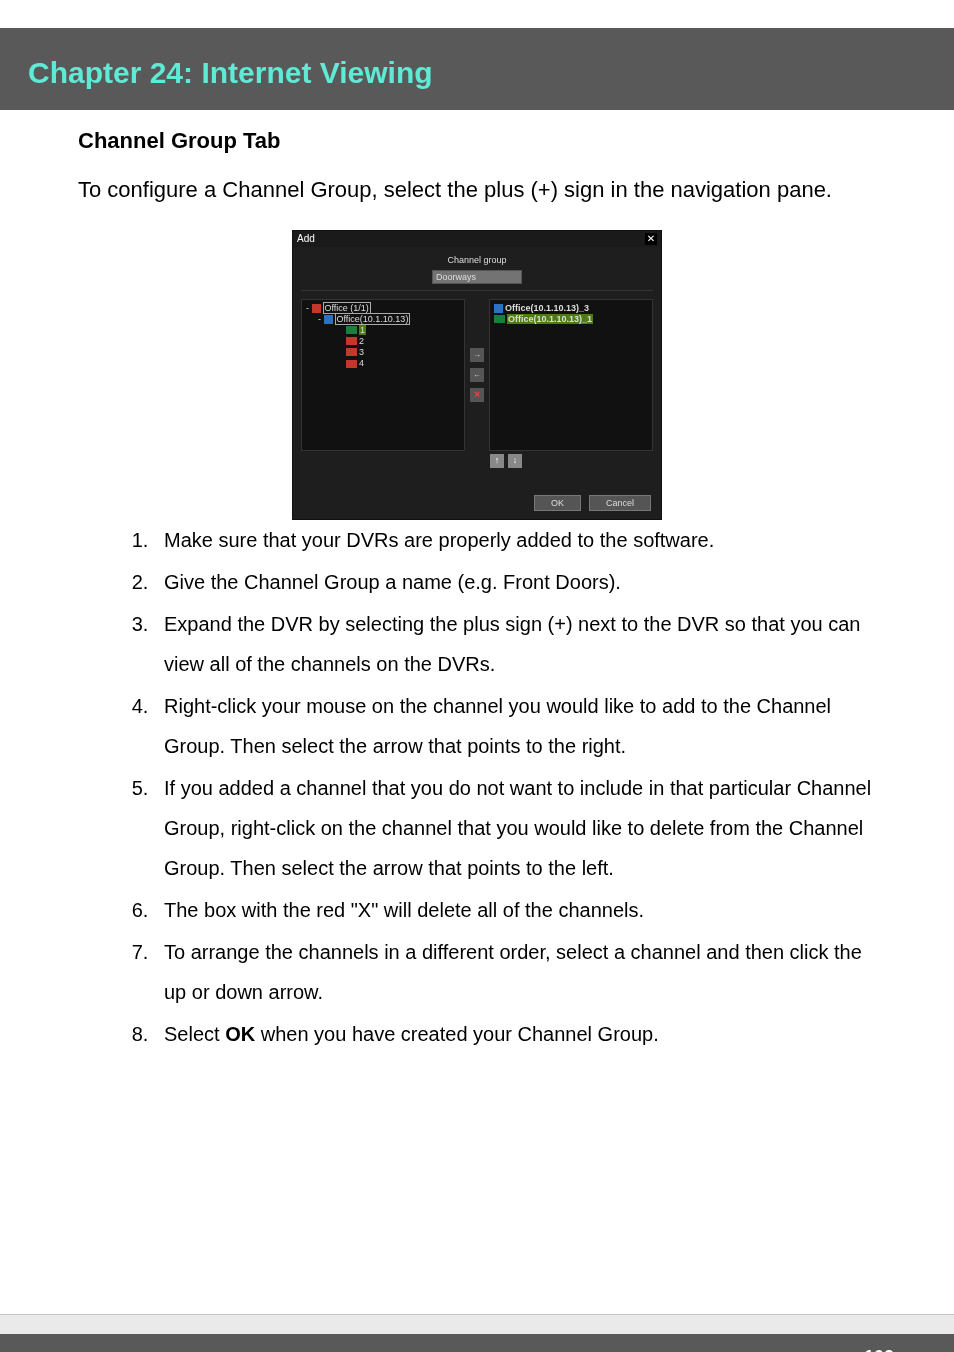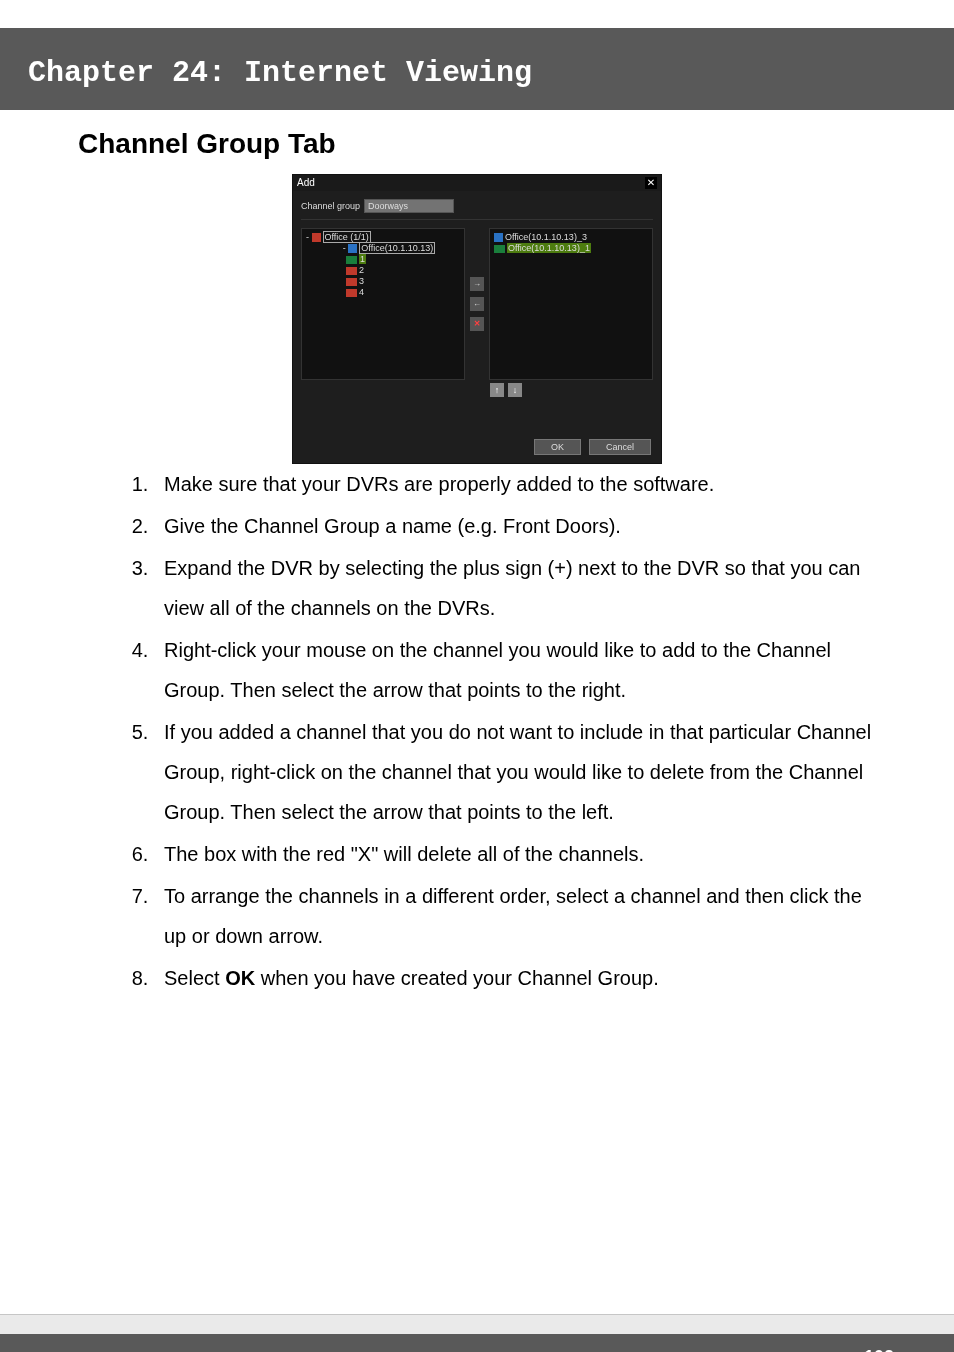--- a/index.html
+++ b/index.html
@@ -1,63 +1,62 @@
 <!DOCTYPE html>
 <html><head>
 <meta charset="utf-8">
 <style>
   * { box-sizing: border-box; margin: 0; padding: 0; }
   html, body { width: 954px; height: 1352px; font-family: Arial, Helvetica, sans-serif; background: #fff; color: #000; }
   .page { width: 954px; height: 1352px; position: relative; }
   .header-band {
     background: #595959;
-    color: #ffffff;
+    color: #5eead4;
     padding: 28px 0 20px 28px;
     margin: 28px 0 18px 0;
-    font-family: Liberation Mono, monospace;
   }
   .header-band h1 { font-size: 30px; font-weight: bold; }
   .content { padding: 0 78px 0 78px; }
-  .section-title { font-size: 28px; font-weight: bold; margin-bottom: 14px; }
+  .section-title { font-size: 22px; font-weight: bold; margin-bottom: 14px; }
   .intro { font-size: 22px; line-height: 2.0; margin-bottom: 18px; }
   .screenshot-wrap { display: flex; justify-content: center; }
   .add-dialog {
     width: 370px; height: 290px;
     background: #1e1e1e; color: #ddd;
     font-size: 9px; line-height: 1.2;
     position: relative;
     border: 1px solid #111;
   }
   .dlg-titlebar {
     display: flex; justify-content: space-between; align-items: center;
     padding: 2px 4px; background: #1a1a1a; color: #fff; font-size: 10px;
   }
   .dlg-close { width: 12px; height: 12px; background: #000; color:#fff; text-align:center; line-height:12px; font-size:10px; }
   .dlg-body { padding: 8px; }
-  .cg-row { display:flex; align-items:center; gap:4px; margin-bottom:8px; border-bottom:1px solid #333; padding-bottom:6px; }
+  .cg-row { display:flex; align-items:center; gap:4px; margin-bottom:8px; border-bottom:1px solid #333; padding-bottom:6px;flex-direction:column; }
   .cg-input { background:#737373; color:#ddd; border:1px solid #555; font-size:9px; padding:1px 3px; width: 90px; }
   .panels { display:flex; gap:4px; }
   .panel-left, .panel-right { background:#111; border:1px solid #333; height: 152px; position:relative; }
   .panel-left { flex: 1; }
   .panel-mid { width: 16px; display:flex; flex-direction:column; justify-content:center; gap:6px; align-items:center; }
   .panel-right { flex: 1; }
   .mid-btn { width:14px; height:14px; background:#555; display:flex; align-items:center; justify-content:center; color:#ddd; font-size:8px; }
   .mid-btn.redx { color:#ff4040; font-weight:bold; }
   .tree { padding: 3px 4px; color:#ddd; }
   .tree-node { white-space: nowrap; }
-  .indent1 { padding-left: 12px; text-align: center; }
+  .indent1 { padding-left: 12px; }
   .indent2 { padding-left: 40px; }
   .ico-building { display:inline-block; width:9px; height:9px; background:#c0392b; vertical-align:middle; margin-right:2px; }
   .ico-dvr { display:inline-block; width:9px; height:9px; background:#2a72c4; vertical-align:middle; margin-right:2px; }
   .ico-cam { display:inline-block; width:11px; height:8px; background:#c0392b; vertical-align:middle; margin-right:2px; }
   .ico-camgrn { display:inline-block; width:11px; height:8px; background:#1a7f3c; vertical-align:middle; margin-right:2px; }
   .tree-text { vertical-align:middle; }
   .sel { background:#4d7c0f; padding:0 1px; }
   .box-outline { border:1px solid #aaa; padding:0 1px; }
-  .right-list { padding:3px 4px; }
+  .right-list { padding:3px 4px;font-weight:bold; }
   .right-bottom { position:absolute; bottom:-18px; left:0; display:flex; gap:4px; }
   .arrow-btn { width:14px; height:14px; background:#888; color:#fff; display:flex; align-items:center; justify-content:center; font-size:9px; }
   .dlg-footer { position:absolute; bottom:8px; right:10px; display:flex; gap:8px; }
   .dlg-btn { background:#555; color:#ddd; border:1px solid #777; font-size:9px; padding:2px 16px; }
   ol.steps { list-style: decimal; margin-left: 76px; font-size: 20px; line-height: 2.0; }
   ol.steps li { padding-left: 10px; margin-bottom: 2px; }
   .footer-band {
     position: absolute; left:0; right:0; bottom:0;
     background:#595959; color:#fff; height:46px;
     display:flex; align-items:center; justify-content:flex-end;
@@ -68,20 +67,21 @@
 </head>
 <body>
 <div class="page">
 
 <div class="header-band">
   <h1>Chapter 24: Internet Viewing</h1>
 </div>
 
 <div class="content">
   <div class="section-title">Channel Group Tab</div>
+  <div class="intro">To configure a Channel Group, select the plus (+) sign in the navigation pane.</div>
 
   <div class="screenshot-wrap">
     <div class="add-dialog">
       <div class="dlg-titlebar">
         <span>Add</span>
         <span class="dlg-close">✕</span>
       </div>
       <div class="dlg-body">
         <div class="cg-row">
           <span>Channel group</span>

